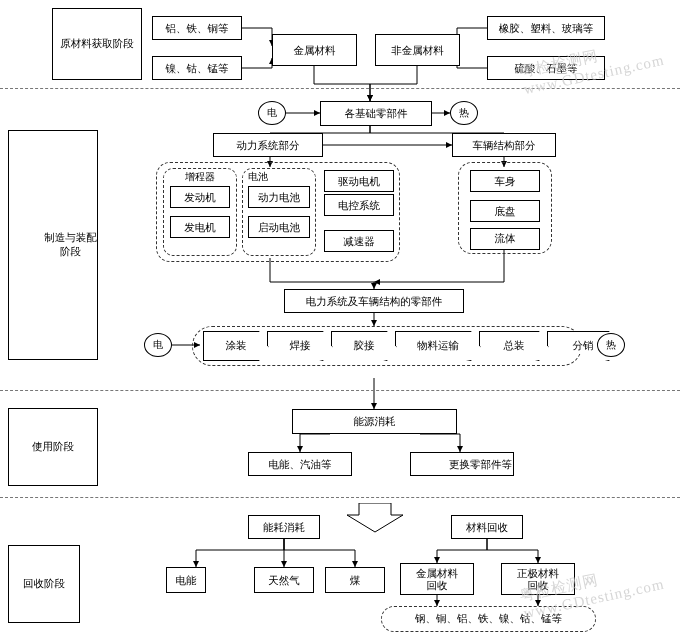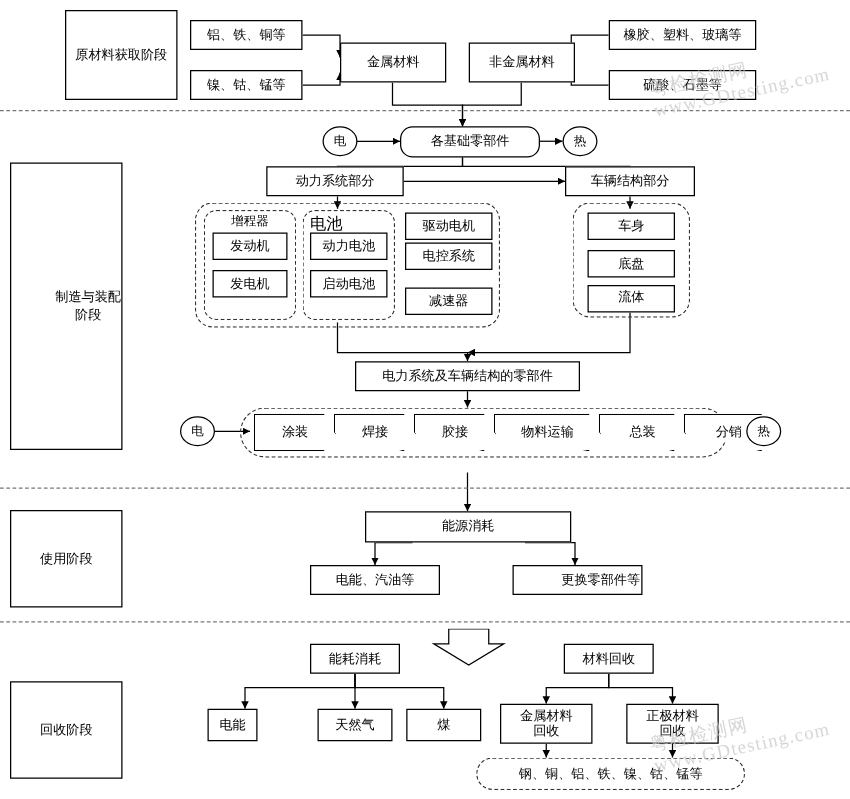--- a/index.html
+++ b/index.html
@@ -121,21 +121,21 @@
 
   <div class="abs stage" style="left:8px;top:8px;width:90px;height:72px;margin-left:44px;">
     <span>原材料获取阶段</span>
   </div>
   <div class="abs stage" style="left:8px;top:130px;width:90px;height:230px;padding-left:35px;">
     <span>制造与装配阶段</span>
   </div>
   <div class="abs stage" style="left:8px;top:408px;width:90px;height:78px;">
     <span>使用阶段</span>
   </div>
-  <div class="abs stage" style="left:8px;top:545px;width:90px;height:78px;">
+  <div class="abs stage" style="left:8px;top:545px;width:72px;height:78px;">
     <span>回收阶段</span>
   </div>
 
   <div class="abs box" style="left:152px;top:16px;width:90px;height:24px;">
     <span>铝、铁、铜等</span>
   </div>
   <div class="abs box" style="left:152px;top:56px;width:90px;height:24px;">
     <span>镍、钴、锰等</span>
   </div>
   <div class="abs box" style="left:272px;top:34px;width:85px;height:32px;">
@@ -147,21 +147,21 @@
   <div class="abs box" style="left:487px;top:16px;width:118px;height:24px;">
     <span>橡胶、塑料、玻璃等</span>
   </div>
   <div class="abs box" style="left:487px;top:56px;width:118px;height:24px;">
     <span>硫酸、石墨等</span>
   </div>
 
   <div class="abs ellipse" style="left:258px;top:101px;width:28px;height:24px;">
     <span>电</span>
   </div>
-  <div class="abs box" style="left:320px;top:101px;width:112px;height:25px;border-radius:10px;">
+  <div class="abs box" style="left:320px;top:101px;width:112px;height:25px;">
     <span>各基础零部件</span>
   </div>
   <div class="abs ellipse" style="left:450px;top:101px;width:28px;height:24px;">
     <span>热</span>
   </div>
 
   <div class="abs box" style="left:213px;top:133px;width:110px;height:24px;">
     <span>动力系统部分</span>
   </div>
   <div class="abs box" style="left:452px;top:133px;width:104px;height:24px;">
@@ -173,21 +173,21 @@
   <div class="abs dashbox" style="left:163px;top:168px;width:74px;height:88px;border-radius:10px;"></div>
   <div class="abs" style="left:163px;top:170px;width:74px;height:14px;font-size:10px;text-align:center;">增程器</div>
   <div class="abs box" style="left:170px;top:186px;width:60px;height:22px;">
     <span>发动机</span>
   </div>
   <div class="abs box" style="left:170px;top:216px;width:60px;height:22px;">
     <span>发电机</span>
   </div>
 
   <div class="abs dashbox" style="left:242px;top:168px;width:74px;height:88px;border-radius:10px;"></div>
-  <div class="abs" style="left:242px;top:170px;width:74px;height:14px;font-size:13px;text-align:left;padding-left:6px;box-sizing:border-box;">电池</div>
+  <div class="abs" style="left:242px;top:170px;width:74px;height:14px;font-size:10px;text-align:left;padding-left:6px;box-sizing:border-box;">电池</div>
   <div class="abs box" style="left:248px;top:186px;width:62px;height:22px;">
     <span>动力电池</span>
   </div>
   <div class="abs box" style="left:248px;top:216px;width:62px;height:22px;">
     <span>启动电池</span>
   </div>
 
   <div class="abs box" style="left:324px;top:170px;width:70px;height:22px;">
     <span>驱动电机</span>
   </div>

